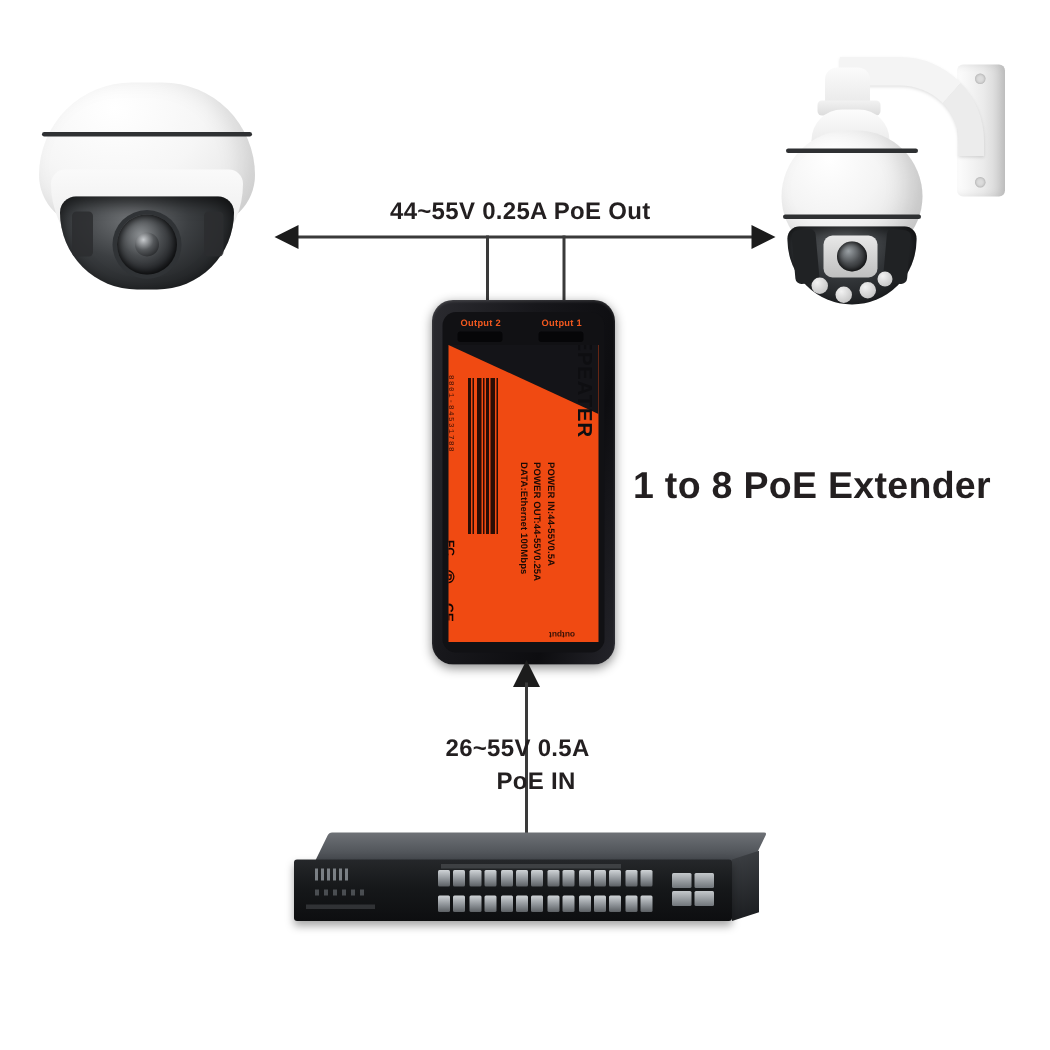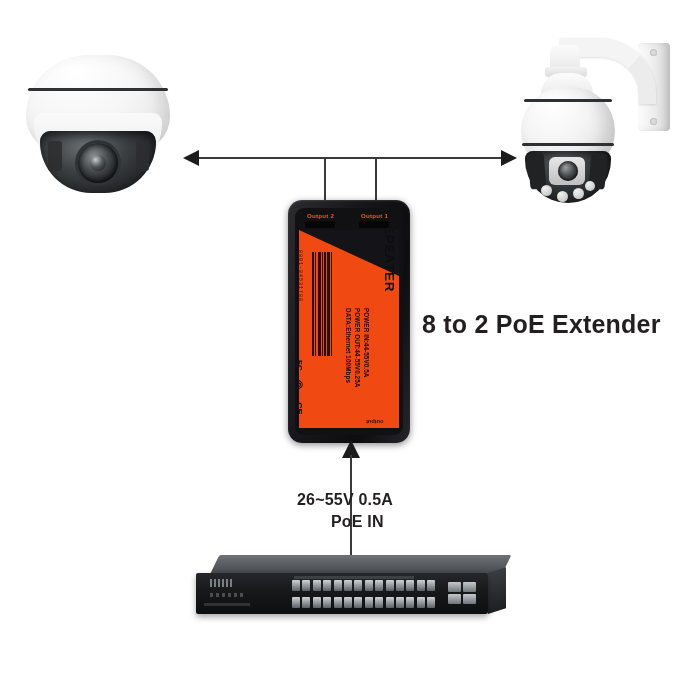--- a/index.html
+++ b/index.html
@@ -258,20 +258,21 @@
     <div class="ir b"></div>
     <div class="ir c"></div>
     <div class="ir d"></div>
   </div>
 
   <div class="line h-top"></div>
   <div class="line v-left"></div>
   <div class="line v-right"></div>
   <div class="arrow arrow-left"></div>
   <div class="arrow arrow-right"></div>
+  <div class="lbl lbl-out">44~55V 0.25A PoE Out</div>
 
   <div class="device">
     <div class="device-inner">
 
       <div class="port-row">
         <span class="port-lbl o2">Output 2</span>
         <span class="port-lbl o1">Output 1</span>
         <span class="port-slot s2"></span>
         <span class="port-slot s1"></span>
       </div>
@@ -313,21 +314,21 @@
         <span class="outword">output</span>
       </div>
     </div>
   </div>
 
   <div class="arrow arrow-up"></div>
   <div class="line v-bottom"></div>
   <div class="lbl lbl-in1">26~55V 0.5A</div>
   <div class="lbl lbl-in2">PoE IN</div>
 
-  <div class="lbl title-ext">8 to 2 PoE Extender</div>
+  <div class="lbl title-ext">1 to 8 PoE Extender</div>
 
   <div class="switch">
     <div class="sw-top"></div>
     <div class="sw-side"></div>
     <div class="sw-front">
       <span class="sw-brand"></span>
       <span class="sw-leds"></span>
       <span class="sw-text"></span>
       <span class="sw-label"></span>
       <span class="sw-ports">

